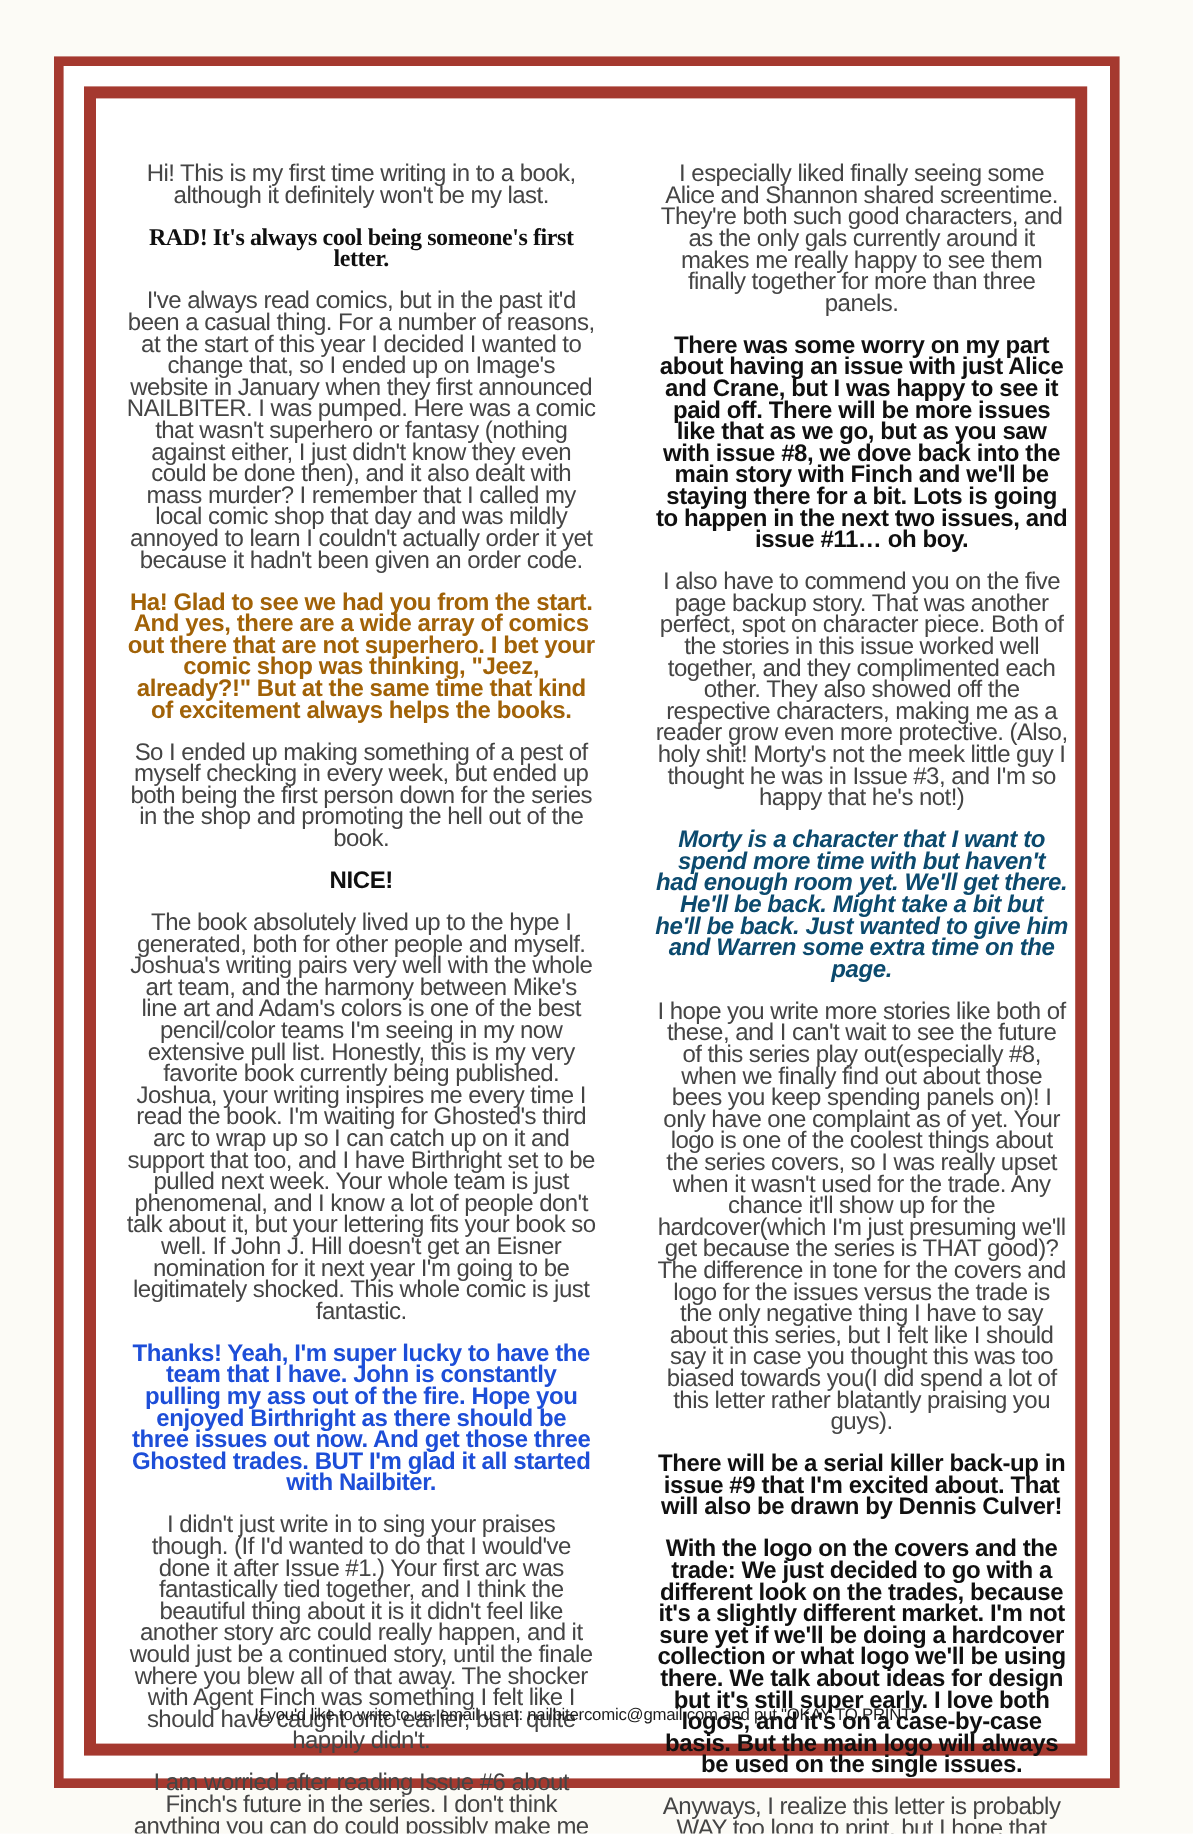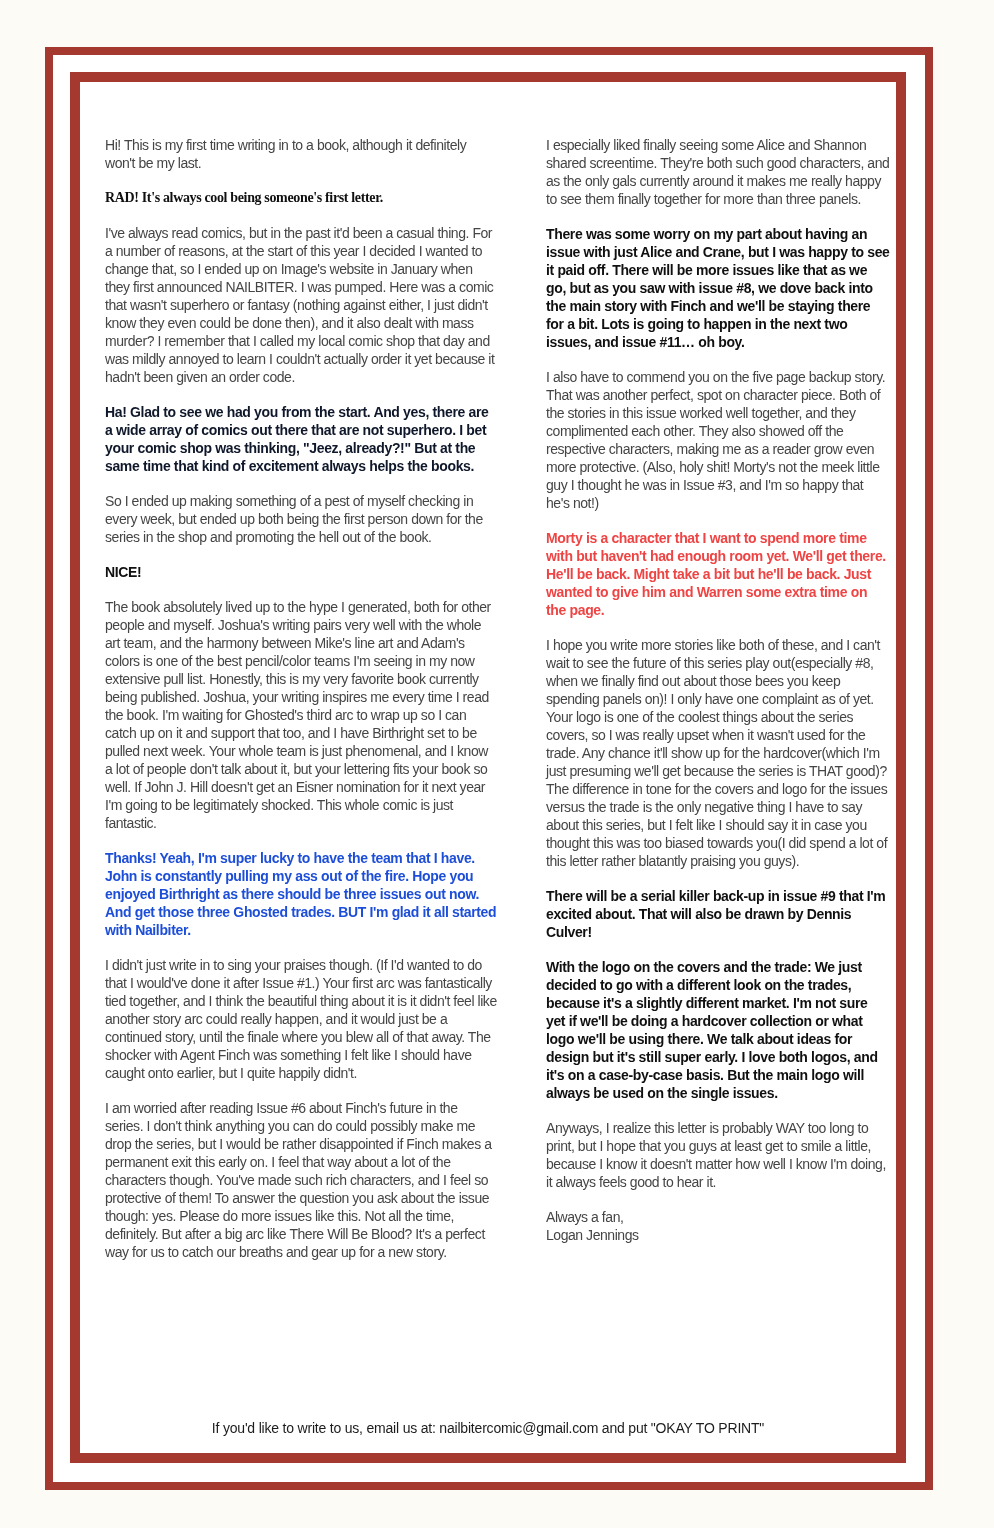--- a/index.html
+++ b/index.html
@@ -15,23 +15,24 @@
   }
   .inner-frame {
     position: absolute; left: 70px; top: 72px; width: 836px; height: 1391px;
     border: 10px solid #a5392f; box-sizing: border-box; background: #ffffff;
   }
   .column { position: absolute; top: 136px; }
   .col-left  { left: 105px; width: 392px; }
   .col-right { left: 546px; width: 344px; }
   .column p {
     margin: 0 0 17px 0;
-    font-size: 14px; line-height: 18px; letter-spacing: -0.45px;
+    font-size: 20px; line-height: 18px; letter-spacing: -0.45px;
     color: #454545;
     white-space: pre-line;
+    text-align: center;
   }
   .column p.bold {
     font-weight: bold; color: #101010; letter-spacing: -0.35px;
   }
   .footer {
     position: absolute; left: 81px; top: 1420px; width: 814px;
     text-align: center; font-size: 14px; letter-spacing: -0.2px;
     color: #1c1c1c;
   }
 </style>
@@ -39,33 +40,33 @@
 <body style="background: rgb(252, 251, 246);">
 
 <div>
   <div class="outer-frame accent-border" style="border-color: rgb(165, 57, 47);"></div>
   <div class="inner-frame accent-border" style="border-color: rgb(165, 57, 47);"></div>
 
   <div class="column col-left" id="col-left">
       <p style="color: rgb(69, 69, 69);">Hi! This is my first time writing in to a book, although it definitely won't be my last.</p>
       <p class="bold" style="color: rgb(16, 16, 16); font-family: Liberation Serif, serif;">RAD! It's always cool being someone's first letter.</p>
       <p style="color: rgb(69, 69, 69);">I've always read comics, but in the past it'd been a casual thing. For a number of reasons, at the start of this year I decided I wanted to change that, so I ended up on Image's website in January when they first announced NAILBITER. I was pumped. Here was a comic that wasn't superhero or fantasy (nothing against either, I just didn't know they even could be done then), and it also dealt with mass murder? I remember that I called my local comic shop that day and was mildly annoyed to learn I couldn't actually order it yet because it hadn't been given an order code.</p>
-      <p class="bold" style="color: #0f172a;">Ha! Glad to see we had you from the start. And yes, there are a wide array of comics out there that are not superhero. I bet your comic shop was thinking, "Jeez, already?!" But at the same time that kind of excitement always helps the books.</p>
+      <p class="bold" style="color: #a16207;">Ha! Glad to see we had you from the start. And yes, there are a wide array of comics out there that are not superhero. I bet your comic shop was thinking, "Jeez, already?!" But at the same time that kind of excitement always helps the books.</p>
       <p style="color: rgb(69, 69, 69);">So I ended up making something of a pest of myself checking in every week, but ended up both being the first person down for the series in the shop and promoting the hell out of the book.</p>
       <p class="bold" style="color: rgb(16, 16, 16);">NICE!</p>
       <p style="color: rgb(69, 69, 69);">The book absolutely lived up to the hype I generated, both for other people and myself. Joshua's writing pairs very well with the whole art team, and the harmony between Mike's line art and Adam's colors is one of the best pencil/color teams I'm seeing in my now extensive pull list. Honestly, this is my very favorite book currently being published. Joshua, your writing inspires me every time I read the book. I'm waiting for Ghosted's third arc to wrap up so I can catch up on it and support that too, and I have Birthright set to be pulled next week. Your whole team is just phenomenal, and I know a lot of people don't talk about it, but your lettering fits your book so well. If John J. Hill doesn't get an Eisner nomination for it next year I'm going to be legitimately shocked. This whole comic is just fantastic.</p>
       <p class="bold" style="color: #1d4ed8;">Thanks! Yeah, I'm super lucky to have the team that I have. John is constantly pulling my ass out of the fire. Hope you enjoyed Birthright as there should be three issues out now. And get those three Ghosted trades. BUT I'm glad it all started with Nailbiter.</p>
       <p style="color: rgb(69, 69, 69);">I didn't just write in to sing your praises though. (If I'd wanted to do that I would've done it after Issue #1.) Your first arc was fantastically tied together, and I think the beautiful thing about it is it didn't feel like another story arc could really happen, and it would just be a continued story, until the finale where you blew all of that away. The shocker with Agent Finch was something I felt like I should have caught onto earlier, but I quite happily didn't.</p>
       <p style="color: rgb(69, 69, 69);">I am worried after reading Issue #6 about Finch's future in the series. I don't think anything you can do could possibly make me drop the series, but I would be rather disappointed if Finch makes a permanent exit this early on. I feel that way about a lot of the characters though. You've made such rich characters, and I feel so protective of them! To answer the question you ask about the issue though: yes. Please do more issues like this. Not all the time, definitely. But after a big arc like There Will Be Blood? It's a perfect way for us to catch our breaths and gear up for a new story.</p>
     </div>
   <div class="column col-right" id="col-right">
       <p style="color: rgb(69, 69, 69);">I especially liked finally seeing some Alice and Shannon shared screentime. They're both such good characters, and as the only gals currently around it makes me really happy to see them finally together for more than three panels.</p>
       <p class="bold" style="color: rgb(16, 16, 16);">There was some worry on my part about having an issue with just Alice and Crane, but I was happy to see it paid off. There will be more issues like that as we go, but as you saw with issue #8, we dove back into the main story with Finch and we'll be staying there for a bit. Lots is going to happen in the next two issues, and issue #11… oh boy.</p>
       <p style="color: rgb(69, 69, 69);">I also have to commend you on the five page backup story. That was another perfect, spot on character piece. Both of the stories in this issue worked well together, and they complimented each other. They also showed off the respective characters, making me as a reader grow even more protective. (Also, holy shit! Morty's not the meek little guy I thought he was in Issue #3, and I'm so happy that he's not!)</p>
-      <p class="bold" style="color: #ef4444;">Morty is a character that I want to spend more time with but haven't had enough room yet. We'll get there. He'll be back. Might take a bit but he'll be back. Just wanted to give him and Warren some extra time on the page.</p>
+      <p class="bold" style="color: #0c4a6e; font-style: italic;">Morty is a character that I want to spend more time with but haven't had enough room yet. We'll get there. He'll be back. Might take a bit but he'll be back. Just wanted to give him and Warren some extra time on the page.</p>
       <p style="color: rgb(69, 69, 69);">I hope you write more stories like both of these, and I can't wait to see the future of this series play out(especially #8, when we finally find out about those bees you keep spending panels on)! I only have one complaint as of yet. Your logo is one of the coolest things about the series covers, so I was really upset when it wasn't used for the trade. Any chance it'll show up for the hardcover(which I'm just presuming we'll get because the series is THAT good)? The difference in tone for the covers and logo for the issues versus the trade is the only negative thing I have to say about this series, but I felt like I should say it in case you thought this was too biased towards you(I did spend a lot of this letter rather blatantly praising you guys).</p>
       <p class="bold" style="color: rgb(16, 16, 16);">There will be a serial killer back-up in issue #9 that I'm excited about. That will also be drawn by Dennis Culver!</p>
       <p class="bold" style="color: rgb(16, 16, 16);">With the logo on the covers and the trade: We just decided to go with a different look on the trades, because it's a slightly different market. I'm not sure yet if we'll be doing a hardcover collection or what logo we'll be using there. We talk about ideas for design but it's still super early. I love both logos, and it's on a case-by-case basis. But the main logo will always be used on the single issues.</p>
       <p style="color: rgb(69, 69, 69);">Anyways, I realize this letter is probably WAY too long to print, but I hope that you guys at least get to smile a little, because I know it doesn't matter how well I know I'm doing, it always feels good to hear it.</p>
       <p style="color: rgb(69, 69, 69);">Always a fan,
 Logan Jennings</p>
     </div>
 
   <div class="footer">If you'd like to write to us, email us at: nailbitercomic@gmail.com and put "OKAY TO PRINT"</div>
 </div>

